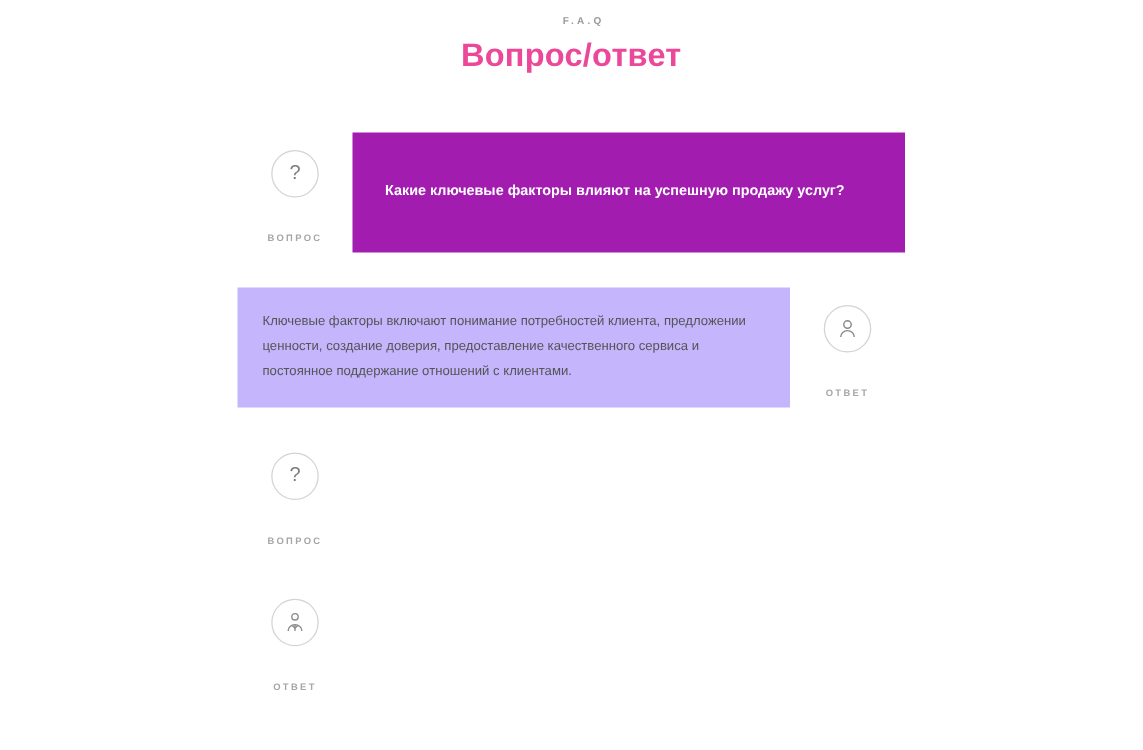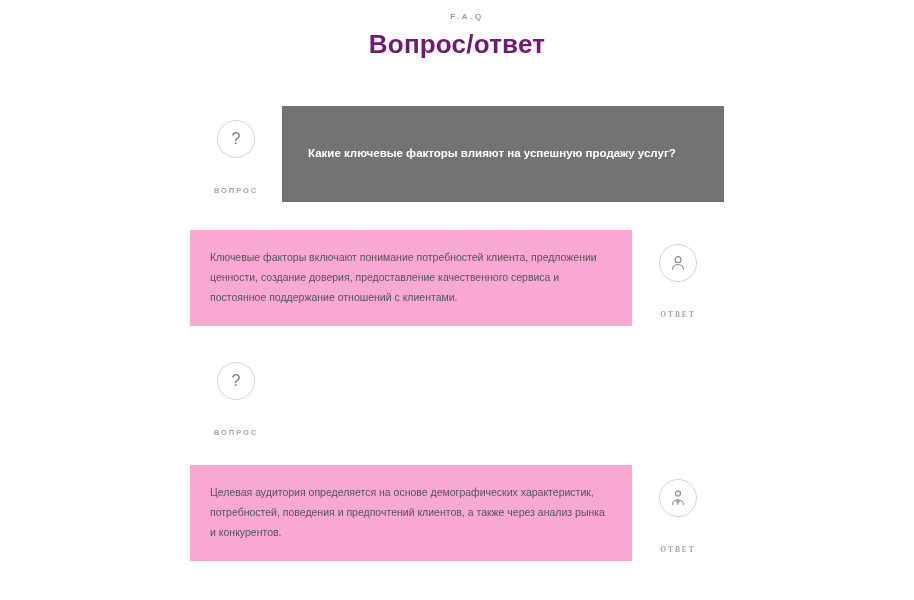--- a/index.html
+++ b/index.html
@@ -31,21 +31,21 @@
     letter-spacing: 2.6px;
     color: #9a9a9a;
     font-weight: 700;
     text-transform: uppercase;
     margin-bottom: 8px;
     padding-left: 20px;
   }
   .faq-title {
     font-size: 26px;
     font-weight: 700;
-    color: #701a75;
+    color: #ec4899;
     letter-spacing: 0.2px;
     margin: 0;
   }
 
   
   .faq-list {
     margin-top: 46px;
     padding: 0 190px 0 190px;
     box-sizing: border-box;
   }
@@ -63,21 +63,20 @@
   .marker {
     width: 92px;
     flex: 0 0 92px;
     display: flex;
     flex-direction: column;
     align-items: center;
     padding-top: 14px;
   }
   .marker.right {
     order: 2;
-    font-family: Liberation Serif, serif;
   }
   .marker-icon {
     width: 36px;
     height: 36px;
     border-radius: 50%;
     border: 1px solid #d3d3d3;
     display: flex;
     align-items: center;
     justify-content: center;
     color: #8b8b8b;
@@ -94,36 +93,36 @@
     font-size: 7.5px;
     letter-spacing: 1.9px;
     color: #a6a6a6;
     font-weight: 700;
     text-transform: uppercase;
   }
 
   
   .question-card {
     flex: 1 1 auto;
-    background: #737373;
+    background: #a21caf;
     color: #ffffff;
     min-height: 96px;
     display: flex;
     align-items: center;
     padding: 18px 26px;
     box-sizing: border-box;
     font-size: 11.5px;
     font-weight: 700;
     line-height: 1.5;
   }
 
   
   .answer-card {
     flex: 1 1 auto;
-    background: #f9a8d4;
+    background: #c4b5fd;
     color: #555555;
     min-height: 90px;
     display: flex;
     align-items: center;
     padding: 18px 22px 18px 20px;
     box-sizing: border-box;
     font-size: 10.5px;
     line-height: 1.9;
     order: 1;
   }
@@ -172,23 +171,20 @@
     <div class="qa-row question-row">
       <div class="marker">
         <div class="marker-icon">
           <span class="q-glyph">?</span>
         </div>
         <div class="marker-caption">ВОПРОС</div>
       </div>
     </div>
 
     <div class="qa-row answer-row">
-      <div class="answer-card">
-        <span>Целевая аудитория определяется на основе демографических характеристик, потребностей, поведения и предпочтений клиентов, а также через анализ рынка и конкурентов.</span>
-      </div>
       <div class="marker right">
         <div class="marker-icon">
           <svg width="22" height="22" viewBox="0 0 24 24" fill="none" stroke="#8b8b8b" stroke-width="1.2">
             <circle cx="12" cy="7" r="2.8"></circle>
             <path d="M6 19.5c0-3.3 2.7-5.6 6-5.6s6 2.3 6 5.6"></path>
             <path d="M12 13.9v5.6"></path>
             <path d="M9.6 14.6l2.4 2.2 2.4-2.2"></path>
           </svg>
         </div>
         <div class="marker-caption">ОТВЕТ</div>

